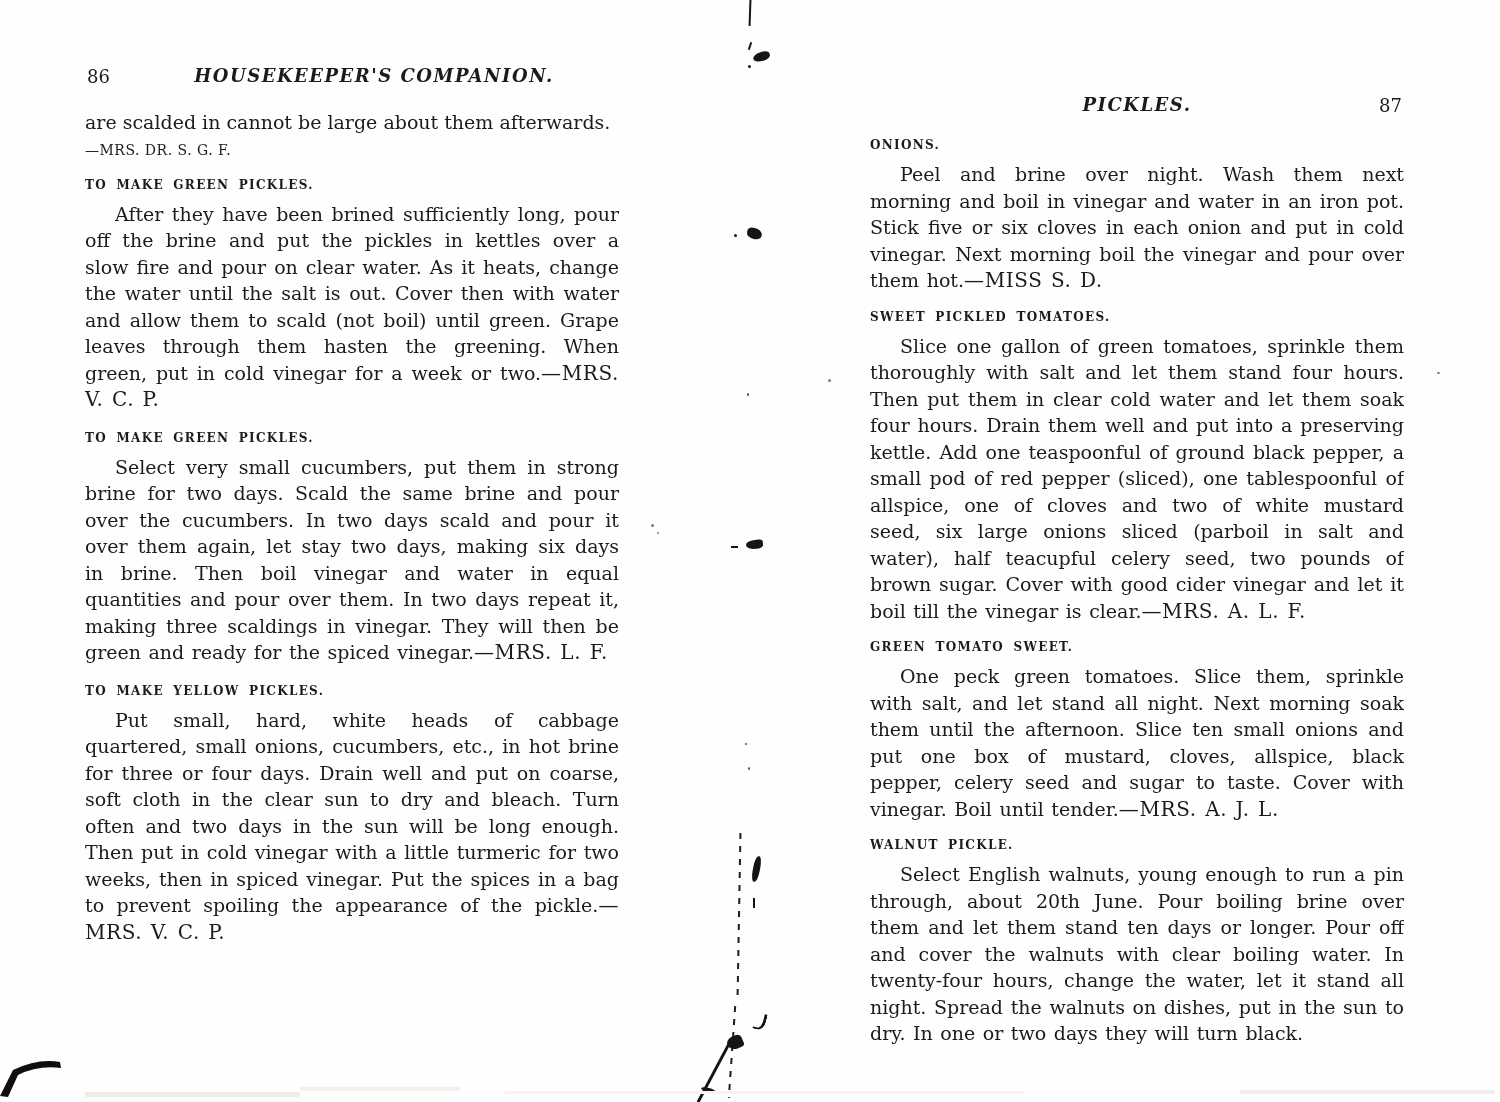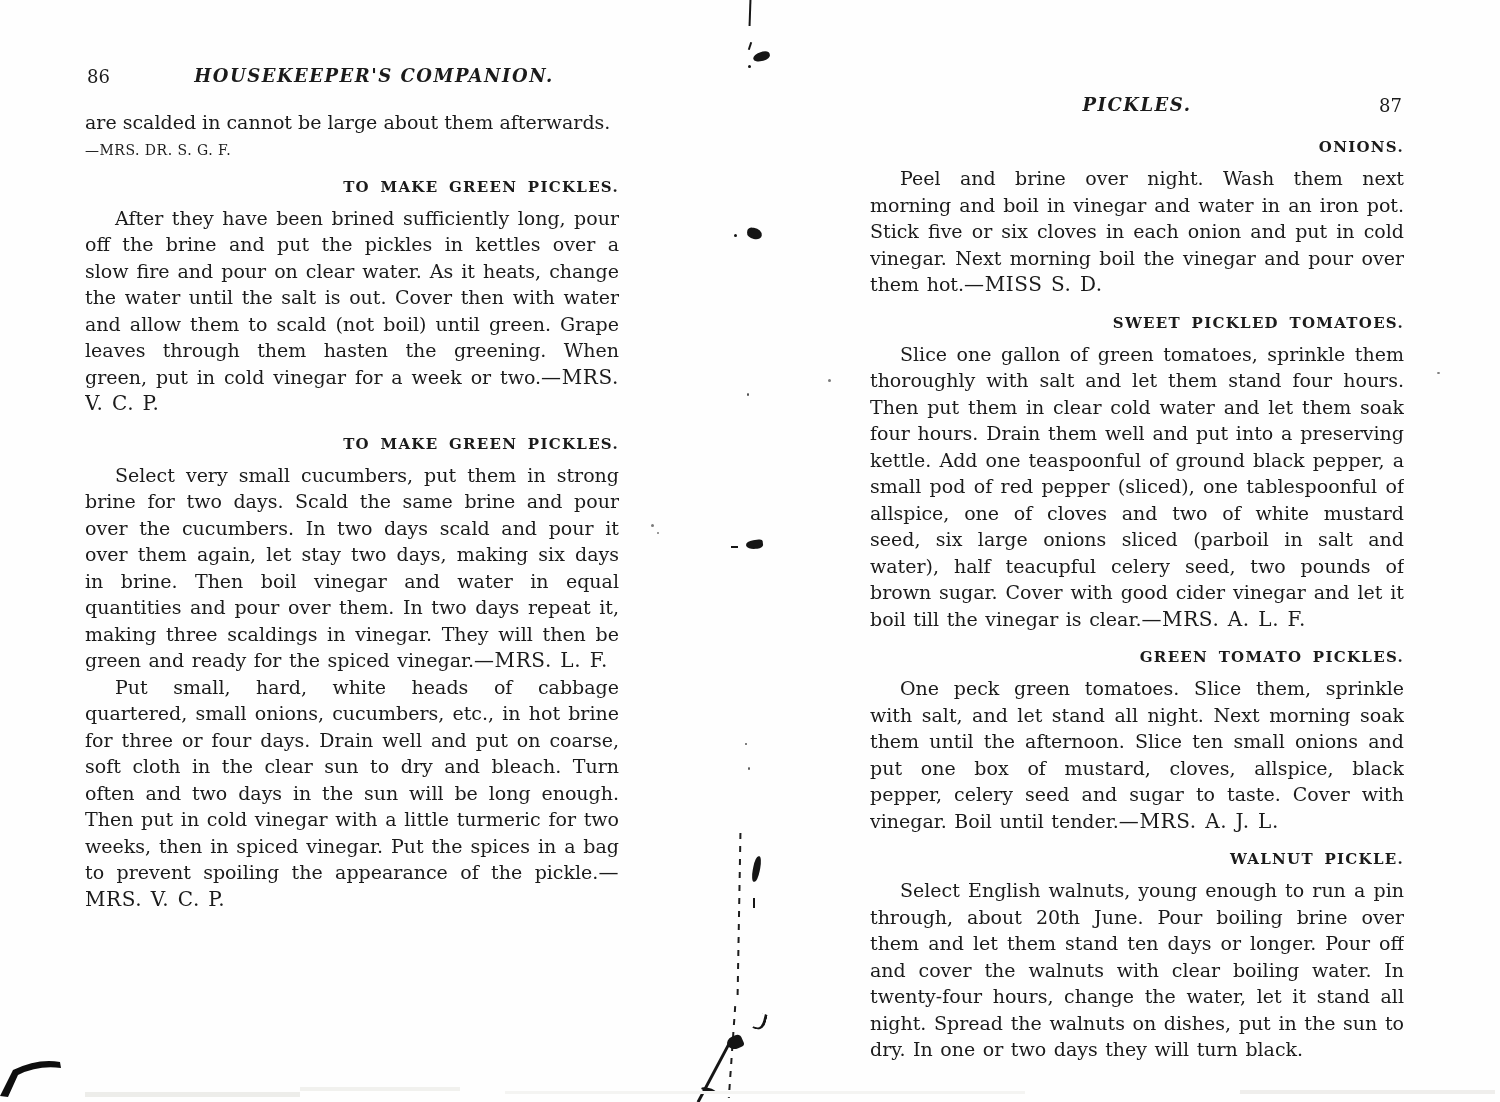--- a/index.html
+++ b/index.html
@@ -45,23 +45,23 @@
     line-height: 26.5px;
     text-align: justify;
   }
   .intro-attr {
     font-size: 14px;
     line-height: 28px;
     letter-spacing: 0.5px;
   }
 
   .section-heading {
-    text-align: right;
+    text-align: left;
     font-weight: bold;
-    font-size: 15px;
+    font-size: 12px;
     letter-spacing: 1.3px;
     word-spacing: 4px;
     margin: 18px 0 9px 0;
   }
   .page-right .section-heading { margin-top: 16px; }
   .first-heading { margin-top: 14px !important; }
 
   .recipe-text {
     margin: 0;
     font-size: 19px;
@@ -101,20 +101,21 @@
     <div class="section-heading first-heading">TO MAKE GREEN PICKLES.</div>
     <p class="recipe-text"><span>After they have been brined sufficiently long, pour off the brine and put the pickles in kettles over a slow fire and pour on clear water.  As it heats, change the water until the salt is out.  Cover then with water and allow them to scald (not boil) until green.  Grape leaves through them hasten the greening.  When green, put in cold vinegar for a week or two.</span><span class="attribution">—MRS. V. C. P.</span></p>
   </div>
 
   <div>
     <div class="section-heading">TO MAKE GREEN PICKLES.</div>
     <p class="recipe-text"><span>Select very small cucumbers, put them in strong brine for two days.  Scald the same brine and pour over the cucumbers.  In two days scald and pour it over them again, let stay two days, making six days in brine.  Then boil vinegar and water in equal quantities and pour over them.  In two days repeat it, making three scaldings in vinegar.  They will then be green and ready for the spiced vinegar.</span><span class="attribution">—MRS. L. F.</span></p>
   </div>
 
   <div>
+    <div class="section-heading">TO MAKE YELLOW PICKLES.</div>
     <p class="recipe-text"><span>Put small, hard, white heads of cabbage quartered, small onions, cucumbers, etc., in hot brine for three or four days.  Drain well and put on coarse, soft cloth in the clear sun to dry and bleach.  Turn often and two days in the sun will be long enough.  Then put in cold vinegar with a little turmeric for two weeks, then in spiced vinegar.  Put the spices in a bag to prevent spoiling the appearance of the pickle.</span><span class="attribution">—MRS. V. C. P.</span></p>
   </div>
 </div>
 
 <div class="page page-right">
   <div class="page-header">
     <span class="running-title">PICKLES.</span>
     <span class="page-num page-num-right">87</span>
   </div>
 
@@ -122,21 +123,21 @@
     <div class="section-heading first-heading">ONIONS.</div>
     <p class="recipe-text"><span>Peel and brine over night.  Wash them next morning and boil in vinegar and water in an iron pot.  Stick five or six cloves in each onion and put in cold vinegar.  Next morning boil the vinegar and pour over them hot.</span><span class="attribution">—MISS S. D.</span></p>
   </div>
 
   <div>
     <div class="section-heading">SWEET PICKLED TOMATOES.</div>
     <p class="recipe-text"><span>Slice one gallon of green tomatoes, sprinkle them thoroughly with salt and let them stand four hours.  Then put them in clear cold water and let them soak four hours.  Drain them well and put into a preserving kettle.  Add one teaspoonful of ground black pepper, a small pod of red pepper (sliced), one tablespoonful of allspice, one of cloves and two of white mustard seed, six large onions sliced (parboil in salt and water), half teacupful celery seed, two pounds of brown sugar.  Cover with good cider vinegar and let it boil till the vinegar is clear.</span><span class="attribution">—MRS. A. L. F.</span></p>
   </div>
 
   <div>
-    <div class="section-heading">GREEN TOMATO PICKLES.</div>
+    <div class="section-heading">GREEN TOMATO SWEET.</div>
     <p class="recipe-text"><span>One peck green tomatoes.  Slice them, sprinkle with salt, and let stand all night.  Next morning soak them until the afternoon.  Slice ten small onions and put one box of mustard, cloves, allspice, black pepper, celery seed and sugar to taste.  Cover with vinegar.  Boil until tender.</span><span class="attribution">—MRS. A. J. L.</span></p>
   </div>
 
   <div>
     <div class="section-heading">WALNUT PICKLE.</div>
     <p class="recipe-text"><span>Select English walnuts, young enough to run a pin through, about 20th June.  Pour boiling brine over them and let them stand ten days or longer.  Pour off and cover the walnuts with clear boiling water.  In twenty-four hours, change the water, let it stand all night.  Spread the walnuts on dishes, put in the sun to dry.  In one or two days they will turn black.</span><span class="attribution"></span></p>
   </div>
 </div>
 
 <div class="artifact" style="left:749px; top:0; width:2px; height:26px; transform:rotate(2deg);"></div>

